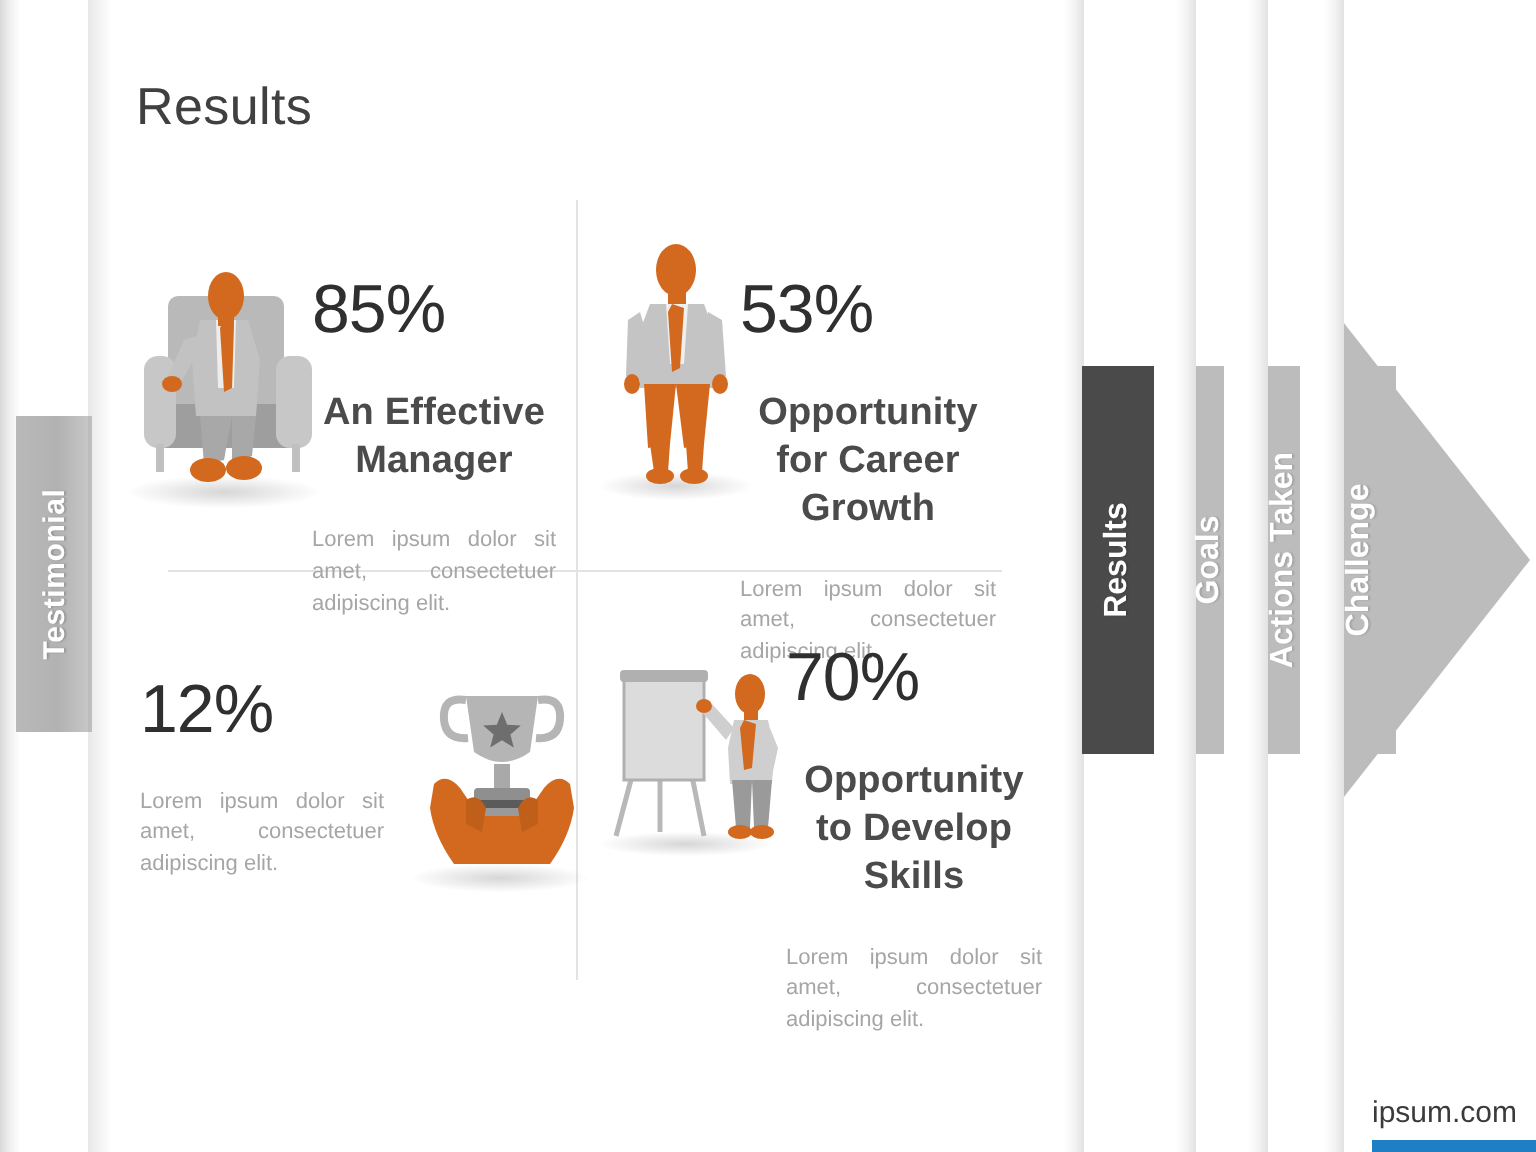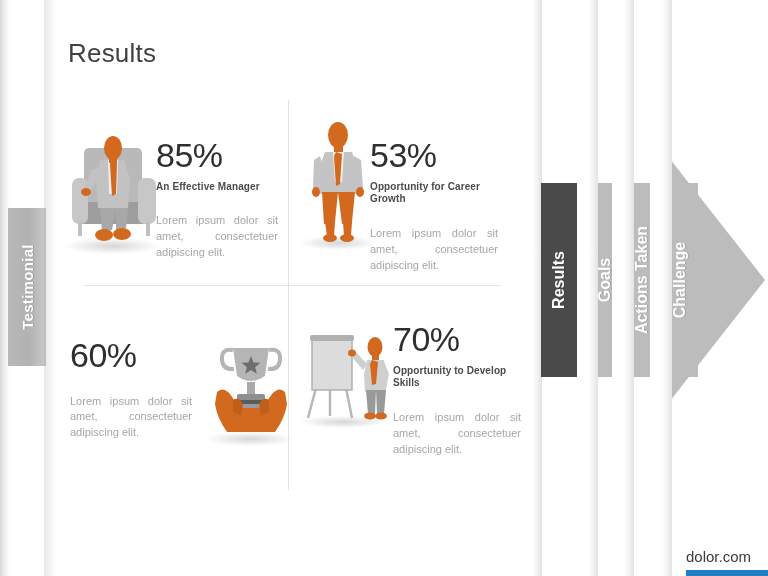--- a/index.html
+++ b/index.html
@@ -104,22 +104,22 @@
   }
 
   
   .quad{position:absolute;}
   .q-text{position:absolute;}
   .pct{
     font-size:34px;color:#2f2f2f;font-weight:normal;line-height:1.05;
     letter-spacing:-.5px;
   }
   .headline{
-    font-size:10px;font-weight:bold;color:#4b4b4b;line-height:1.28;
-    margin-top:7px;letter-spacing:.1px;
+    font-size:19px;font-weight:bold;color:#4b4b4b;line-height:1.28;
+    margin-top:21px;letter-spacing:.1px;text-align:center;
   }
   .lorem{
     font-size:11px;color:#a6a6a6;line-height:1.42;margin-top:20px;
     width:122px;text-align:justify;
   }
   .lorem.wide{width:128px;}
 
   
   .art-shadow{
     position:absolute;border-radius:50%;
@@ -275,21 +275,21 @@
 
       <path d="M14 56 Q20 50 27 58 L38 74 L40 96 L24 96 Q14 82 12 68 Z" fill="#d2691e"></path>
       <path d="M82 56 Q76 50 69 58 L58 74 L56 96 L72 96 Q82 82 84 68 Z" fill="#d2691e"></path>
       <path d="M38 72 L58 72 L57 96 L39 96 Z" fill="#d2691e"></path>
 
       <path d="M30 64 Q36 60 40 68 L38 80 L30 76 Z" fill="#c05f1a"></path>
       <path d="M66 64 Q60 60 56 68 L58 80 L66 76 Z" fill="#c05f1a"></path>
     </svg>
 
     <div class="q-text" style="left:70px;top:338px;">
-      <div class="pct">60%</div>
+      <div class="pct">12%</div>
       <div class="lorem">Lorem ipsum dolor sit amet, consectetuer adipiscing elit.</div>
     </div>
   </div>
 
   <div class="quad">
     <div class="art-shadow" style="left:300px;top:416px;width:86px;height:12px;"></div>
     <svg class="art" style="left:300px;top:330px;" width="94" height="92" viewBox="0 0 94 92">
 
       <line x1="16" y1="58" x2="8" y2="88" stroke="#b8b8b8" stroke-width="2.5"></line>
       <line x1="46" y1="58" x2="52" y2="88" stroke="#b8b8b8" stroke-width="2.5"></line>
@@ -318,16 +318,16 @@
     </svg>
 
     <div class="q-text" style="left:393px;top:322px;">
       <div class="pct">70%</div>
       <div class="headline">Opportunity to Develop Skills</div>
       <div class="lorem wide">Lorem ipsum dolor sit amet, consectetuer adipiscing elit.</div>
     </div>
   </div>
 
   <div class="wm-white"></div>
-  <div class="watermark">dolor.com</div>
+  <div class="watermark">ipsum.com</div>
   <div class="wm-bar"></div>
 
 </div>
 
 </body></html>

